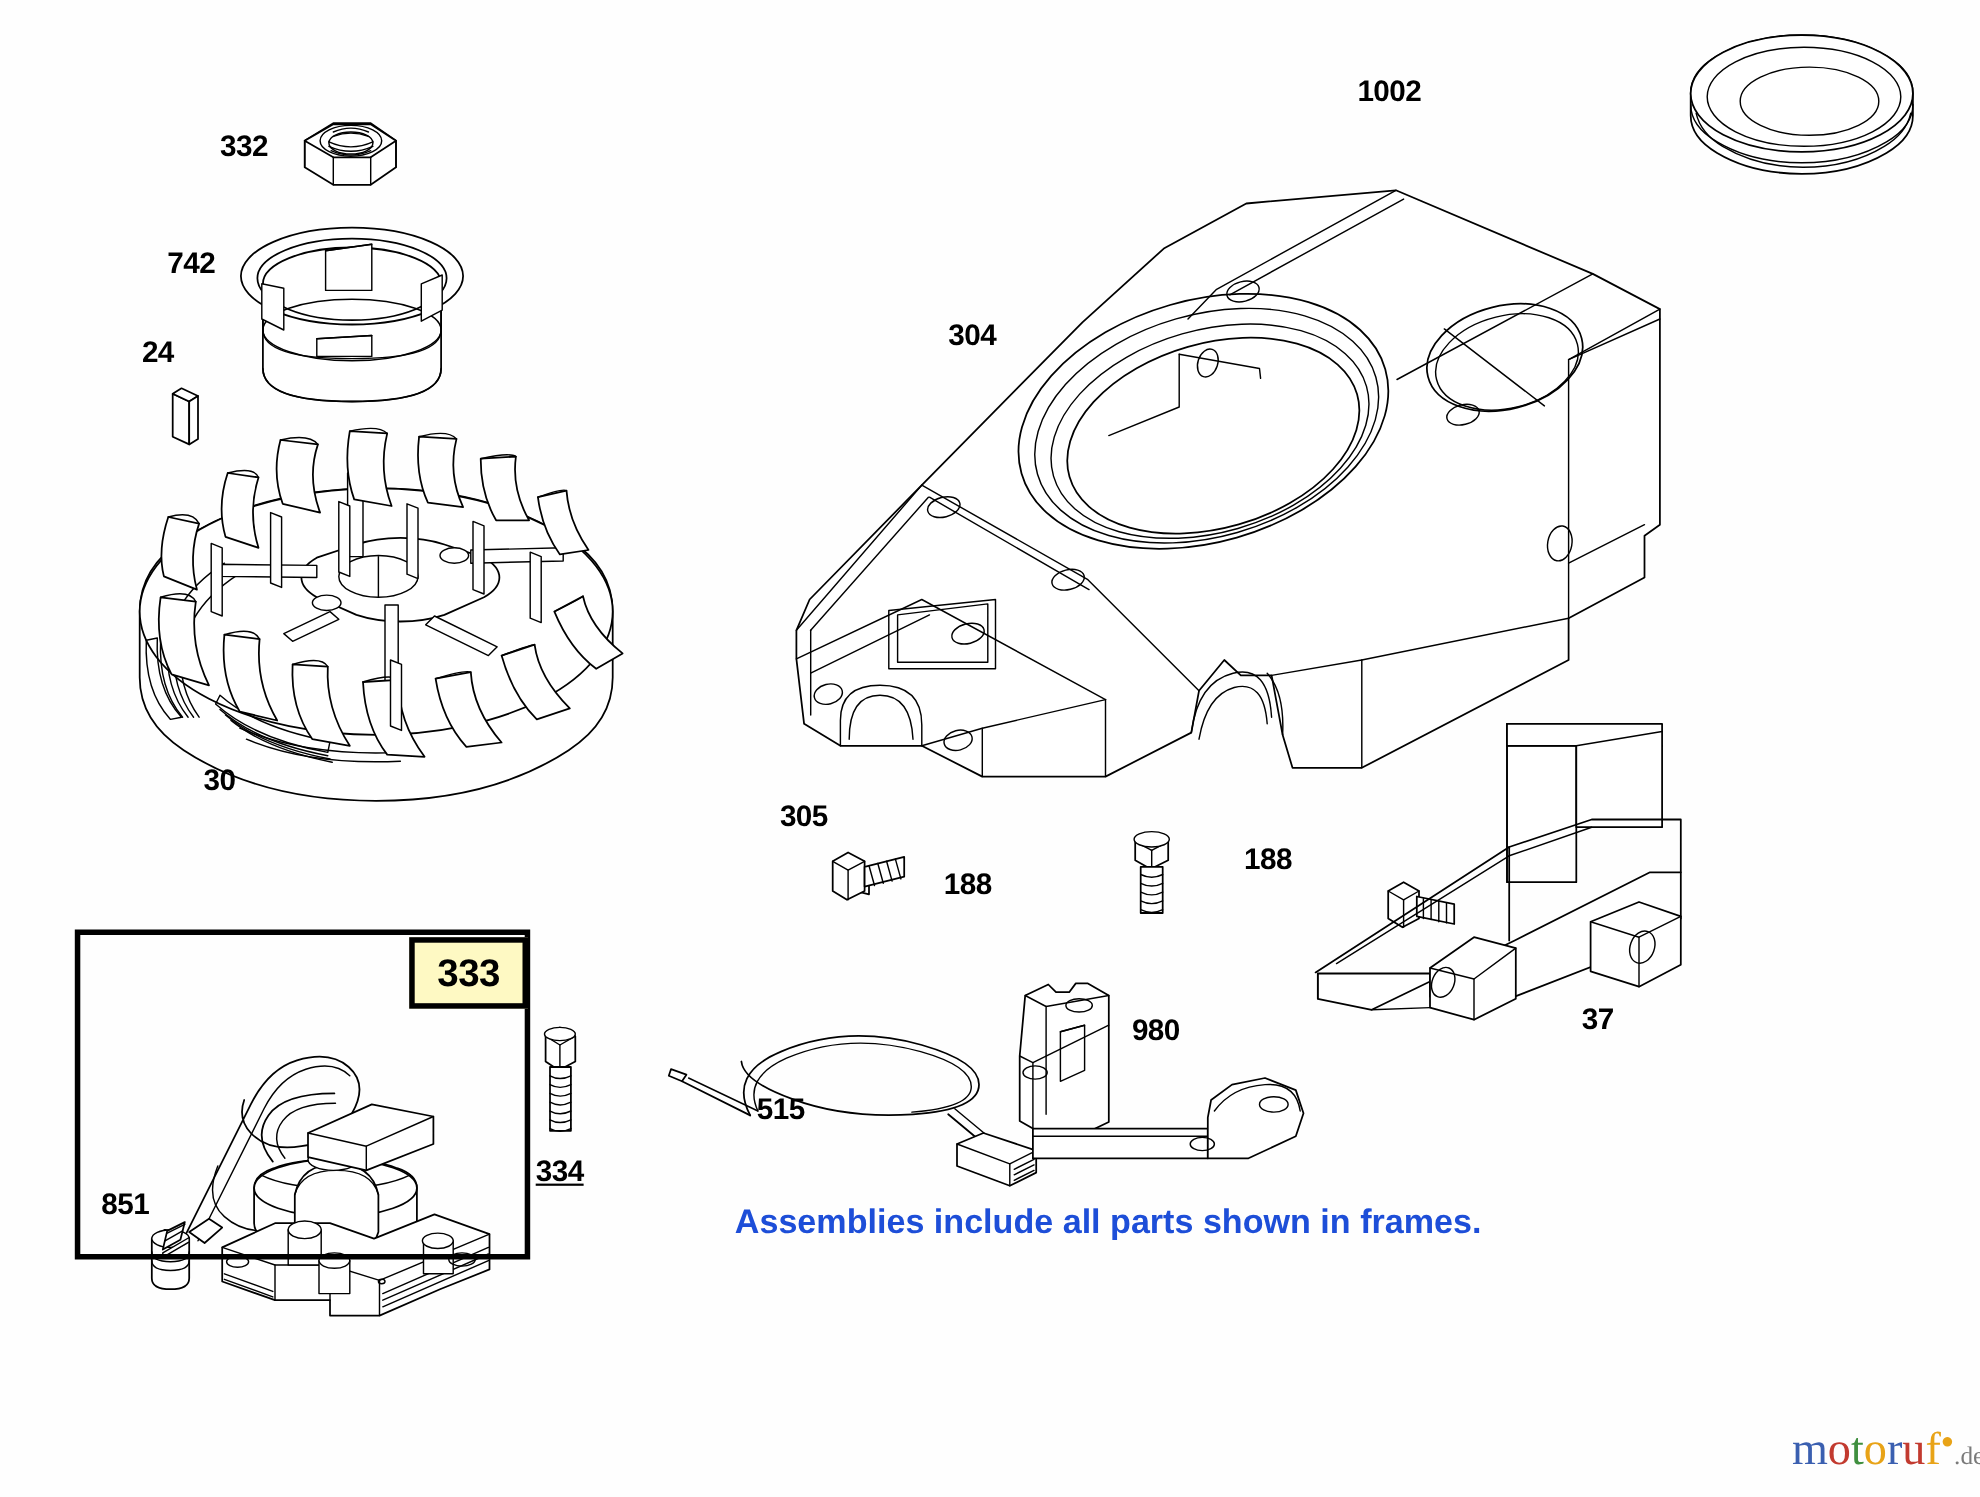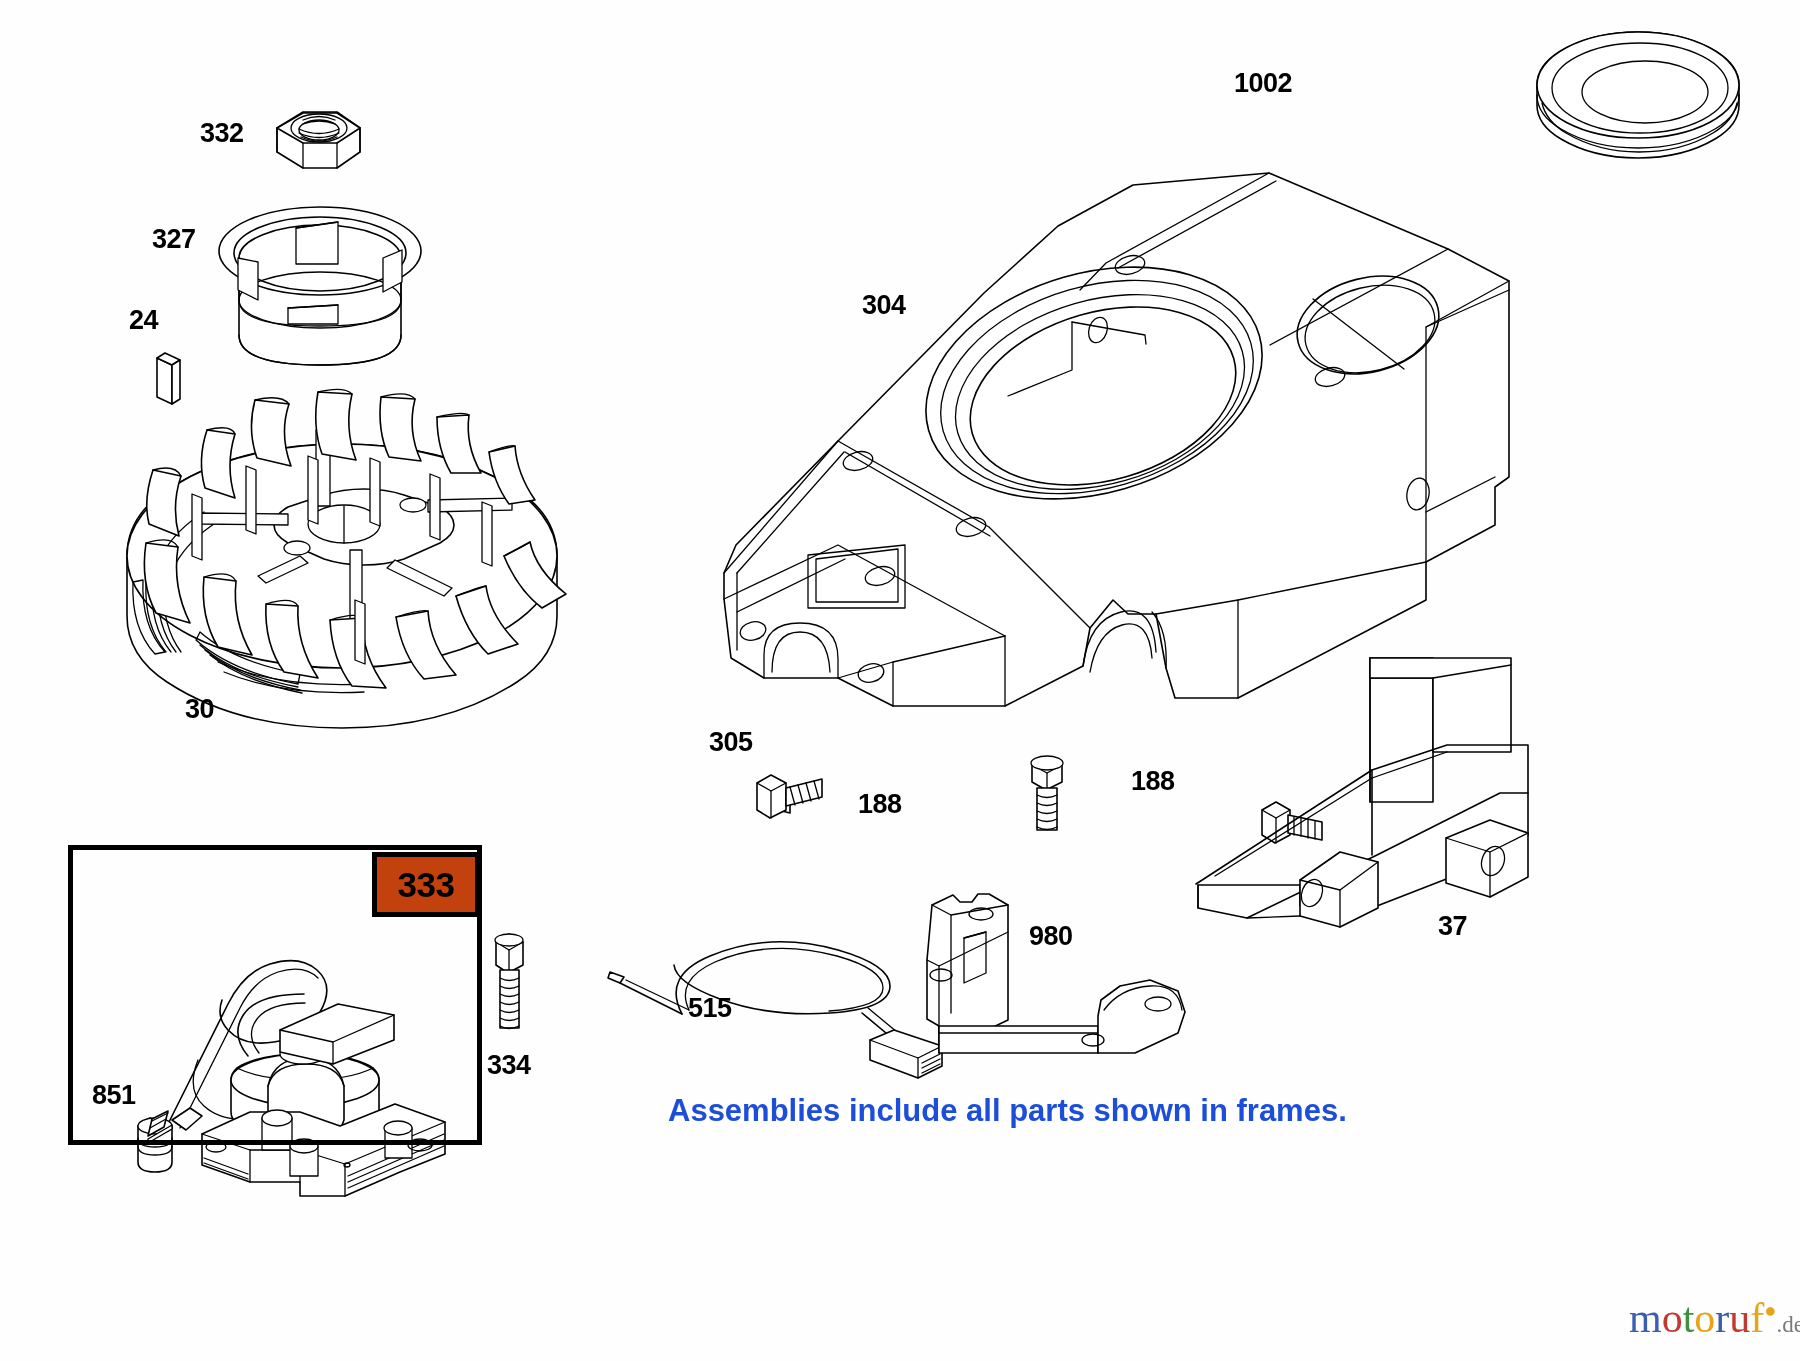--- a/index.html
+++ b/index.html
@@ -71,21 +71,21 @@
     white-space: nowrap;
   }
   .frame-box {
     position: absolute;
     border: 5px solid #000000;
     background: transparent;
   }
   .frame-tag {
     position: absolute;
     border: 5px solid #000000;
-    background: #c2410c;
+    background: #fef9c3;
     display: flex;
     align-items: center;
     justify-content: center;
   }
   .frame-tag span {
     font-family: "Liberation Sans", sans-serif;
     font-weight: bold;
     font-size: 35px;
     letter-spacing: -0.5px;
   }
@@ -516,33 +516,33 @@
     </g>
 
   </svg>
 
   <div class="frame-box" style="left:68px; top:845px; width:404px; height:290px;"></div>
   <div class="frame-tag" style="left:372px; top:852px; width:98px; height:55px;">
     <span>333</span>
   </div>
 
   <div class="callout" style="left:200px; top:118px;">332</div>
-  <div class="callout" style="left:152px; top:224px;">327</div>
+  <div class="callout" style="left:152px; top:224px;">742</div>
   <div class="callout" style="left:129px; top:305px;">24</div>
   <div class="callout" style="left:185px; top:694px;">30</div>
   <div class="callout" style="left:1234px; top:68px;">1002</div>
   <div class="callout" style="left:862px; top:290px;text-align:center;">304</div>
   <div class="callout" style="left:709px; top:727px;">305</div>
   <div class="callout" style="left:858px; top:789px;">188</div>
   <div class="callout" style="left:1131px; top:766px;">188</div>
   <div class="callout" style="left:688px; top:993px;">515</div>
   <div class="callout" style="left:1029px; top:921px;">980</div>
   <div class="callout" style="left:1438px; top:911px;">37</div>
   <div class="callout" style="left:92px; top:1050px;margin-top:30px;">851</div>
-  <div class="callout" style="left:487px; top:1050px;">334</div>
+  <div class="callout" style="left:487px; top:1050px;text-decoration:underline;">334</div>
 
   <div class="note" style="left:668px; top:1093px;">Assemblies include all parts shown in frames.</div>
 
   <div class="logo" style="left:1629px; top:1297px;">
     <span class="l1">m</span><span class="l2">o</span><span class="l3">t</span><span class="l4">o</span><span class="l5">r</span><span class="l6">u</span><span class="l7">f</span><span class="dot">●</span><span class="de">.de</span>
   </div>
 
 </div>
 
 </body></html>

